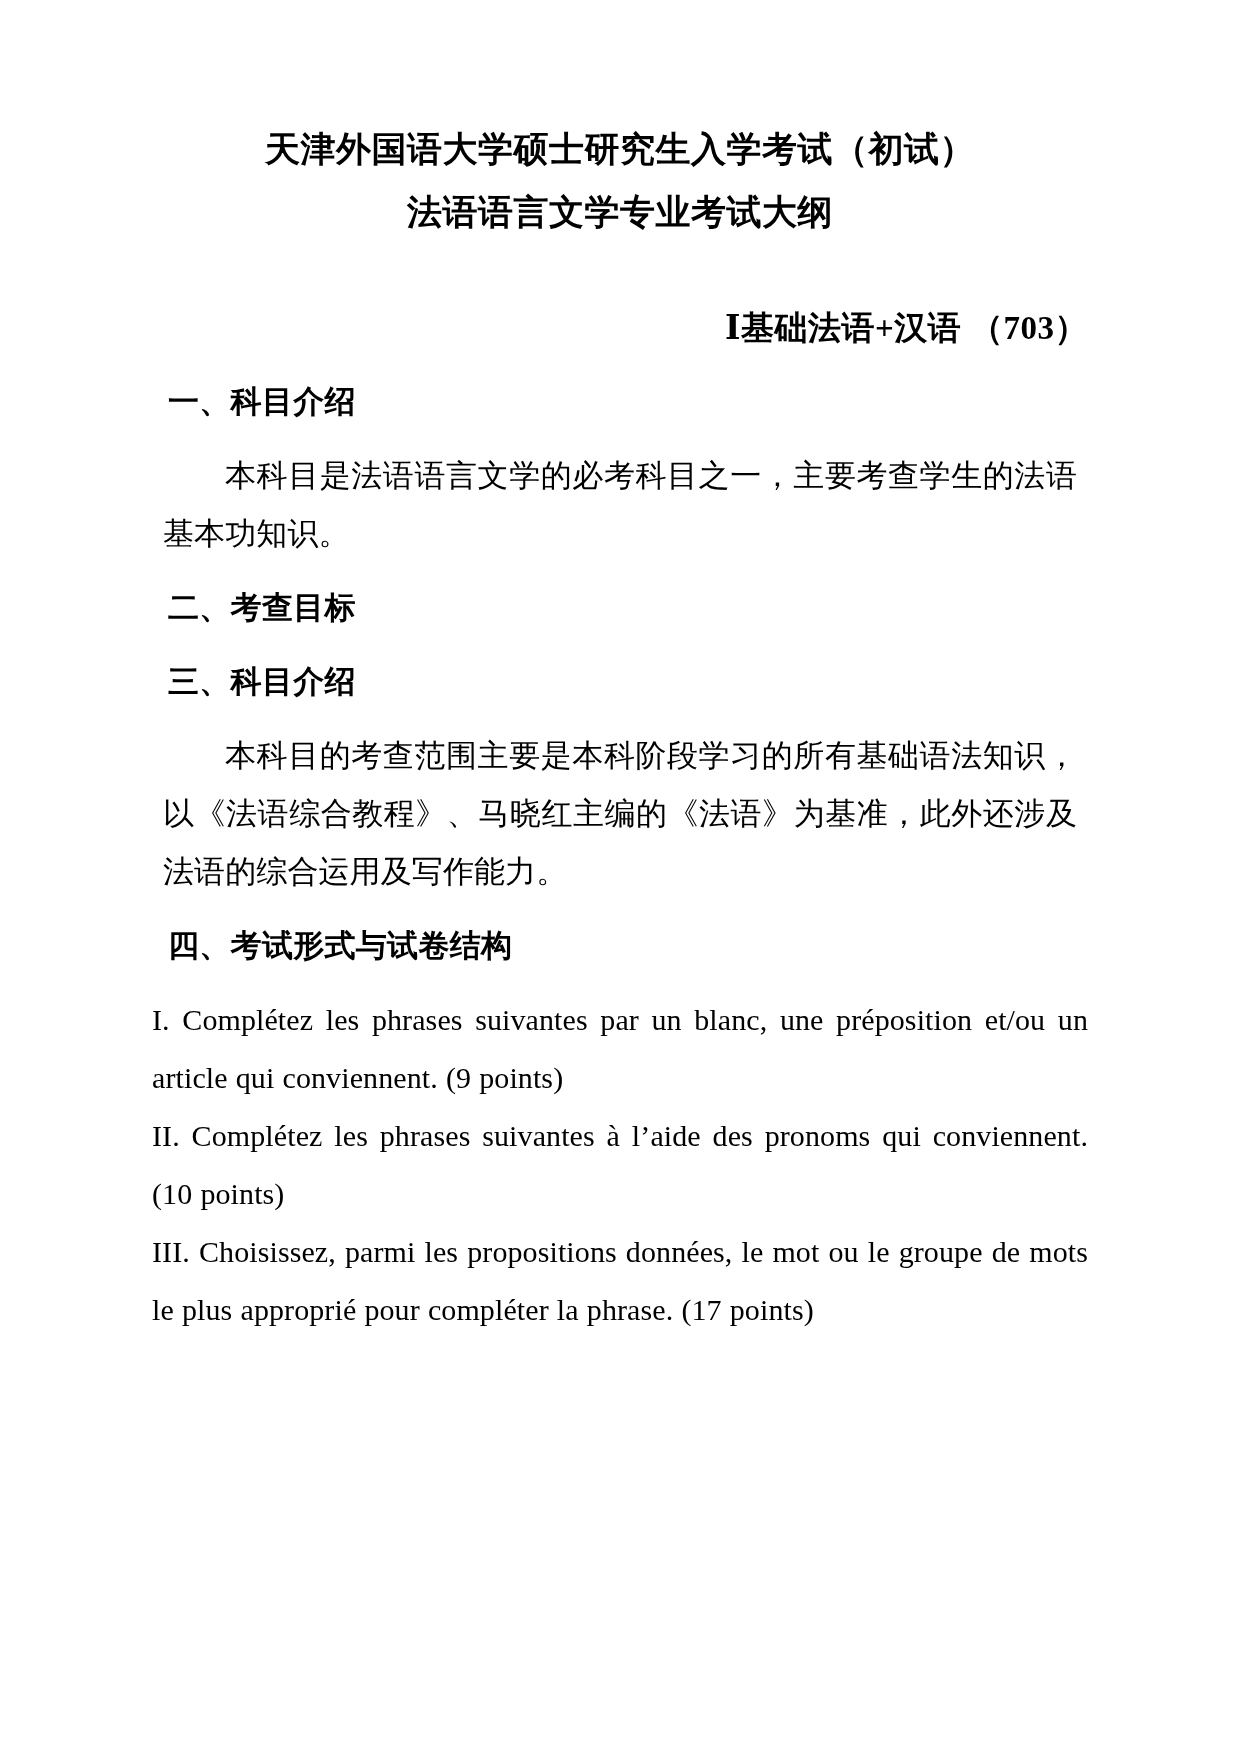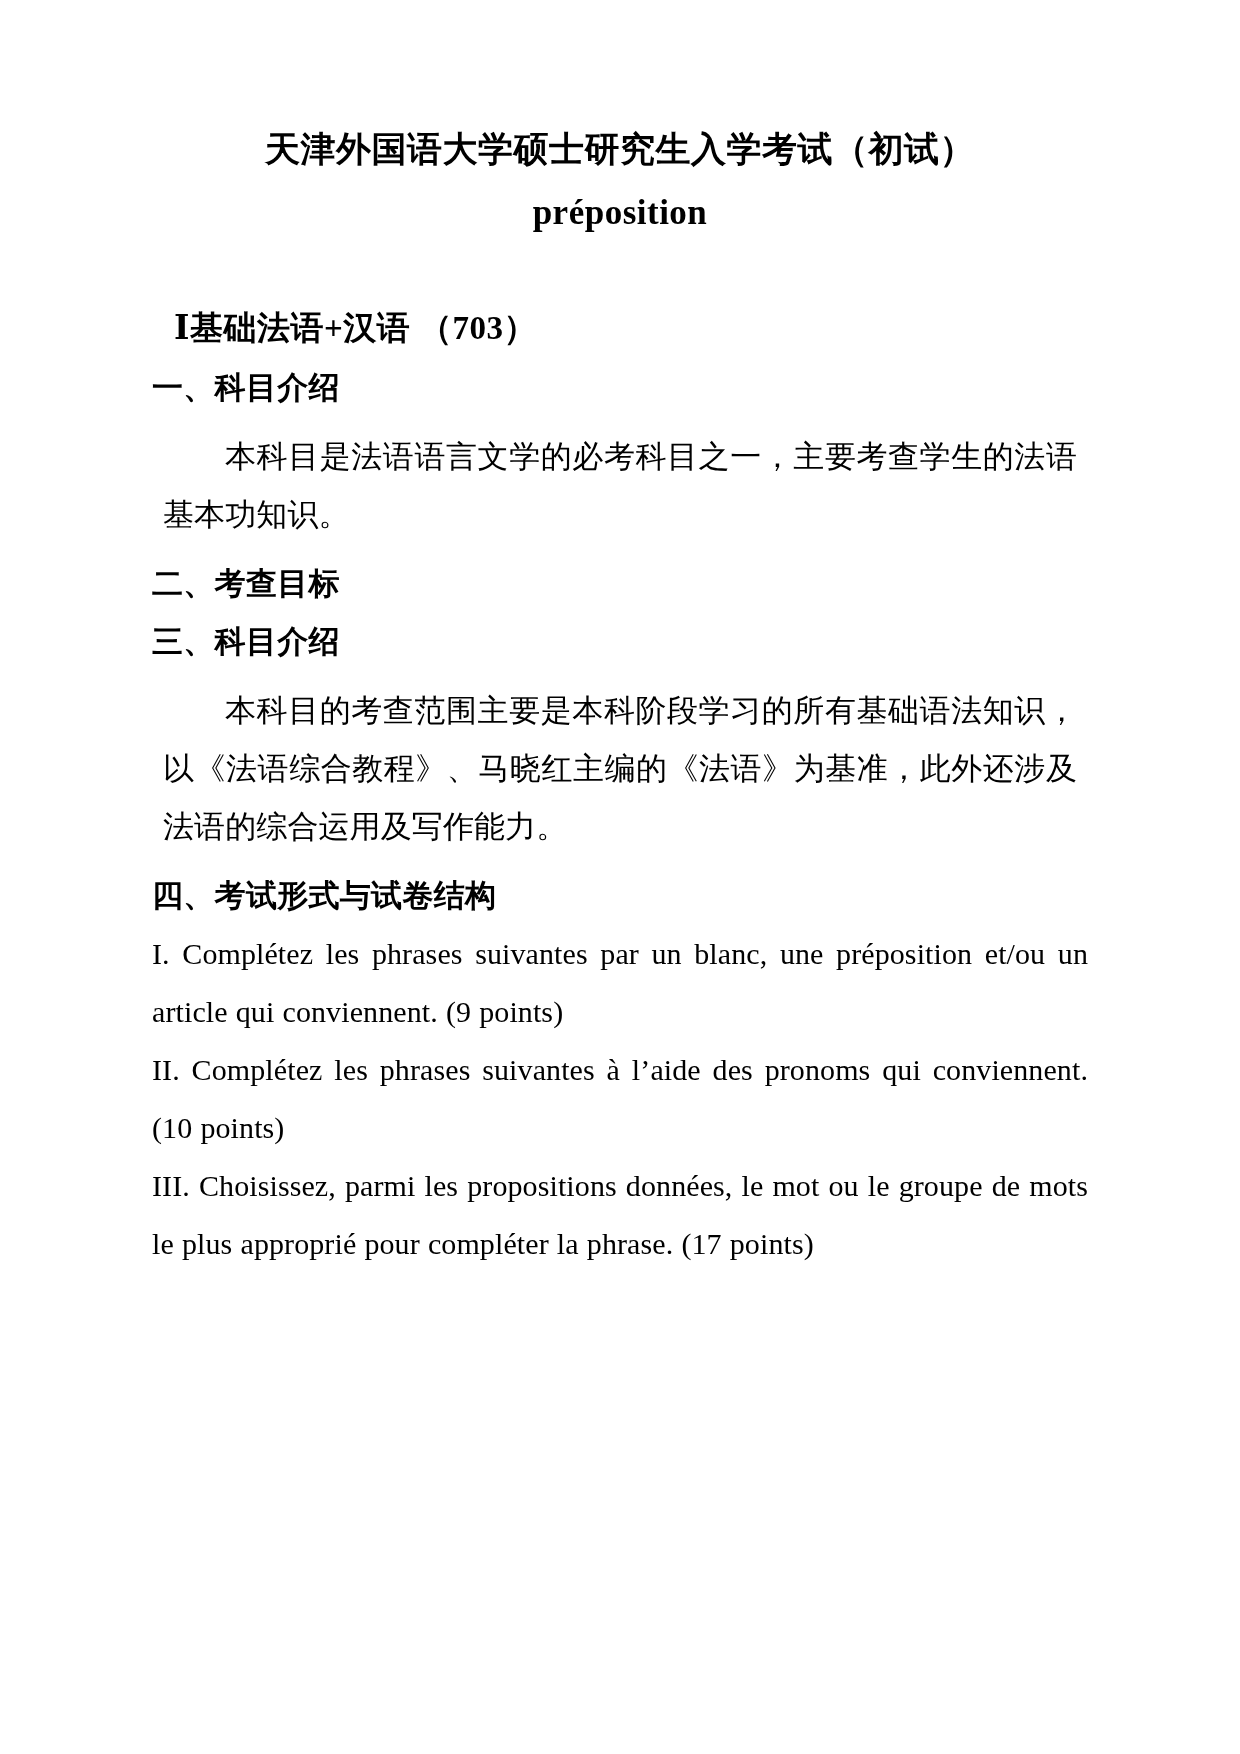--- a/index.html
+++ b/index.html
@@ -40,26 +40,27 @@
     height: 55px;
   }
 
   .section-heading {
     font-weight: bold;
     font-size: 33px;
     line-height: 58px;
     margin: 0 0 2px 0;
     padding-left: 22px;
     letter-spacing: 0.5px;
+    text-align: right;
   }
 
   .sub-heading {
     font-size: 31px;
     line-height: 58px;
-    margin: 0;
+    margin: 16px;
     letter-spacing: 0.3px;
   }
 
   .body-para {
     font-size: 31px;
     line-height: 58px;
     margin: 11px;
     text-align: justify;
     text-justify: inter-ideograph;
     text-indent: 2em;
@@ -80,21 +81,21 @@
     text-align-last: left;
   }
 </style>
 </head>
 <body>
 
 <div class="page">
 
   <h1 class="doc-title">
     <span class="line1">天津外国语大学硕士研究生入学考试（初试）</span>
-    <span class="line2">préposition</span>
+    <span class="line2">法语语言文学专业考试大纲</span>
   </h1>
 
   <div class="title-gap"></div>
 
   <h2 class="section-heading">Ⅰ基础法语+汉语 （703）</h2>
 
   <h3 class="sub-heading">一、科目介绍</h3>
   <p class="body-para">本科目是法语语言文学的必考科目之一，主要考查学生的法语基本功知识。</p>
 
   <h3 class="sub-heading">二、考查目标</h3>

